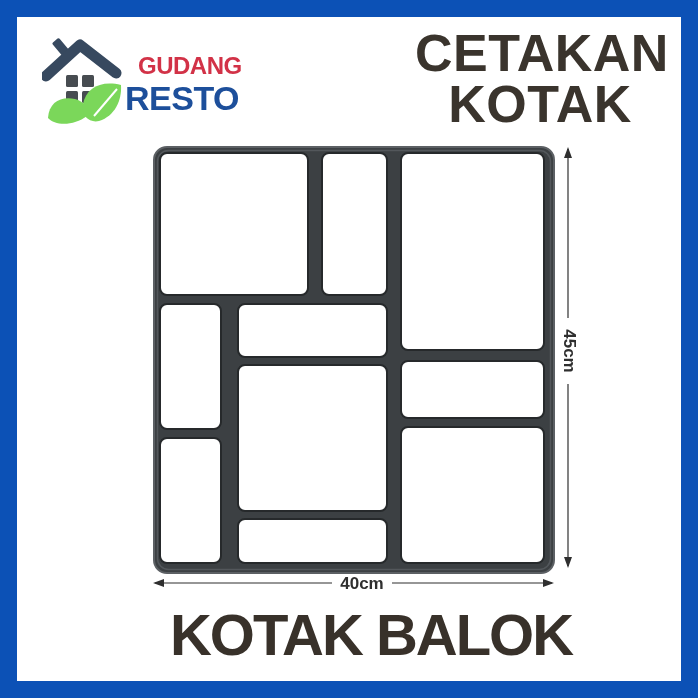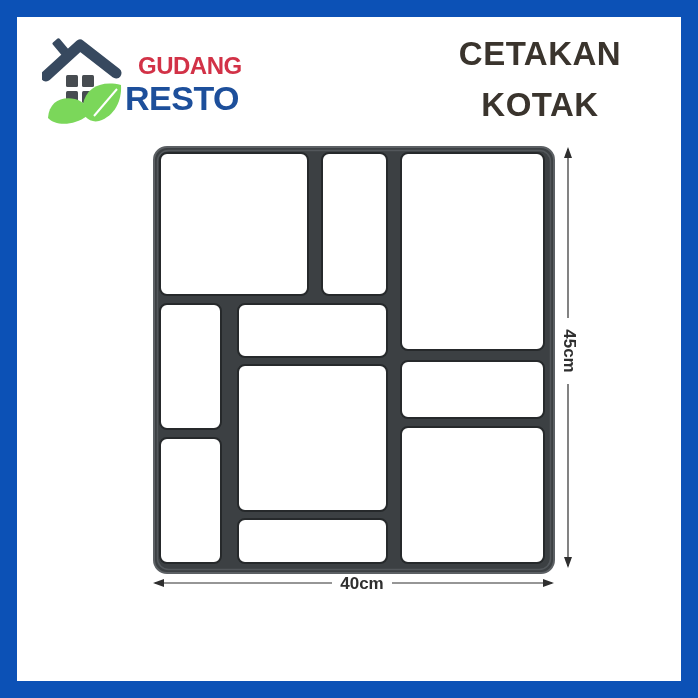--- a/index.html
+++ b/index.html
@@ -24,21 +24,21 @@
   }
   .brand-bottom{
     position:absolute;left:125px;top:79px;
     font-size:34px;font-weight:bold;letter-spacing:-0.5px;
     color:#1d4f9b;white-space:nowrap;
   }
   .title-block{
     position:absolute;left:415px;top:28px;width:250px;
     text-align:center;
     color:#3a342d;
-    font-weight:bold;font-size:33px;line-height:51px;
+    font-weight:bold;font-size:52px;line-height:51px;
     letter-spacing:0.5px;
   }
   .diagram-svg{position:absolute;left:140px;top:135px;width:460px;height:465px;}
   .product-name{
     position:absolute;left:140px;top:601px;width:462px;
     text-align:center;
     color:#38312a;
     font-weight:bold;font-size:58px;letter-spacing:-2px;
     white-space:nowrap;
   }
@@ -98,15 +98,16 @@
     <g id="dim-arrows">
       <polygon class="arrow" points="428,12 424,23 432,23" fill="#2f2f2f"></polygon>
       <polygon class="arrow" points="428,433 424,422 432,422" fill="#2f2f2f"></polygon>
       <polygon class="arrow" points="13,448 24,444 24,452" fill="#2f2f2f"></polygon>
       <polygon class="arrow" points="414,448 403,444 403,452" fill="#2f2f2f"></polygon>
     </g>
     <text id="h-label" x="429" y="216" transform="rotate(90 429 216)" text-anchor="middle" dominant-baseline="central" font-size="17" font-weight="bold" fill="#2f2f2f">45cm</text>
     <text id="w-label" x="222" y="454" text-anchor="middle" font-size="17" font-weight="bold" fill="#2f2f2f">40cm</text>
   </svg>
 
+  <div class="product-name" style="color: rgb(56, 49, 42);">KOTAK BALOK</div>
 
   <div class="page-border" style="border-color: rgb(12, 81, 182);"></div>
 </div>
 
 </body></html>

